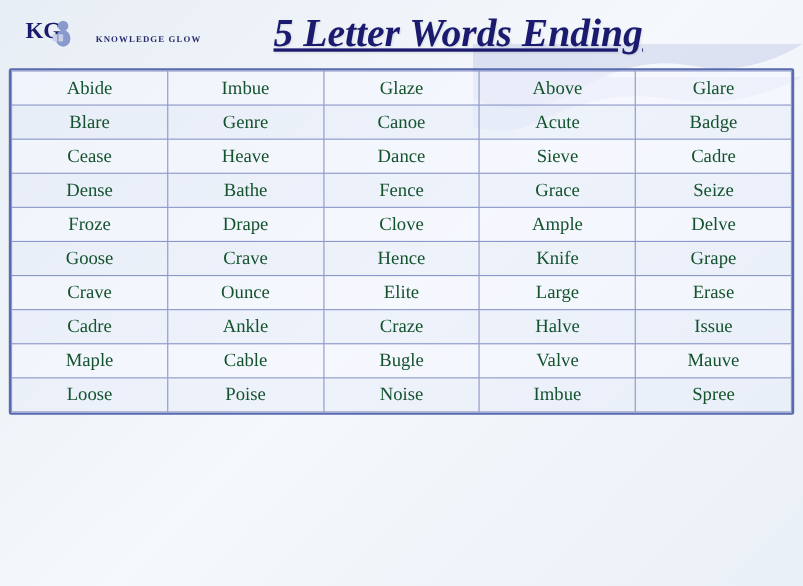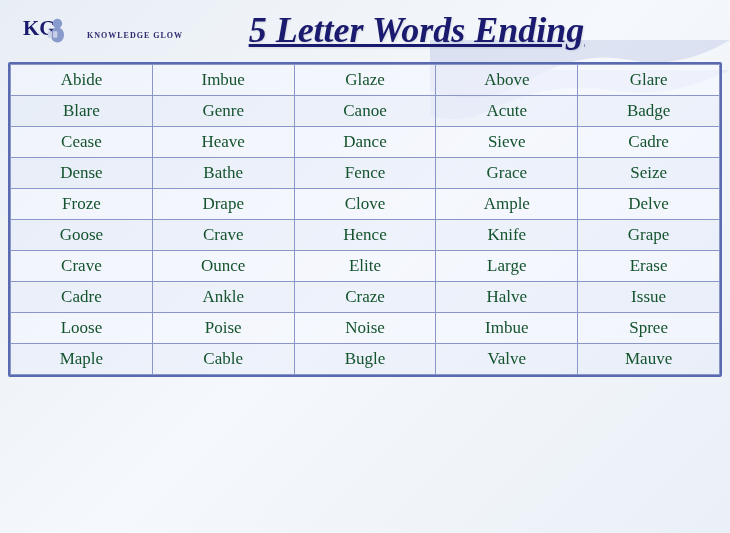--- a/index.html
+++ b/index.html
@@ -192,28 +192,28 @@
           <td>Erase</td>
         </tr>
         <tr>
           <td>Cadre</td>
           <td>Ankle</td>
           <td>Craze</td>
           <td>Halve</td>
           <td>Issue</td>
         </tr>
         <tr>
+          <td>Maple</td>
+          <td>Cable</td>
+          <td>Bugle</td>
+          <td>Valve</td>
+          <td>Mauve</td>
+        </tr>
+        <tr>
           <td>Loose</td>
           <td>Poise</td>
           <td>Noise</td>
           <td>Imbue</td>
           <td>Spree</td>
         </tr>
-        <tr>
-          <td>Maple</td>
-          <td>Cable</td>
-          <td>Bugle</td>
-          <td>Valve</td>
-          <td>Mauve</td>
-        </tr>
       </tbody>
   </table>
 </div>
 
 </body></html>

